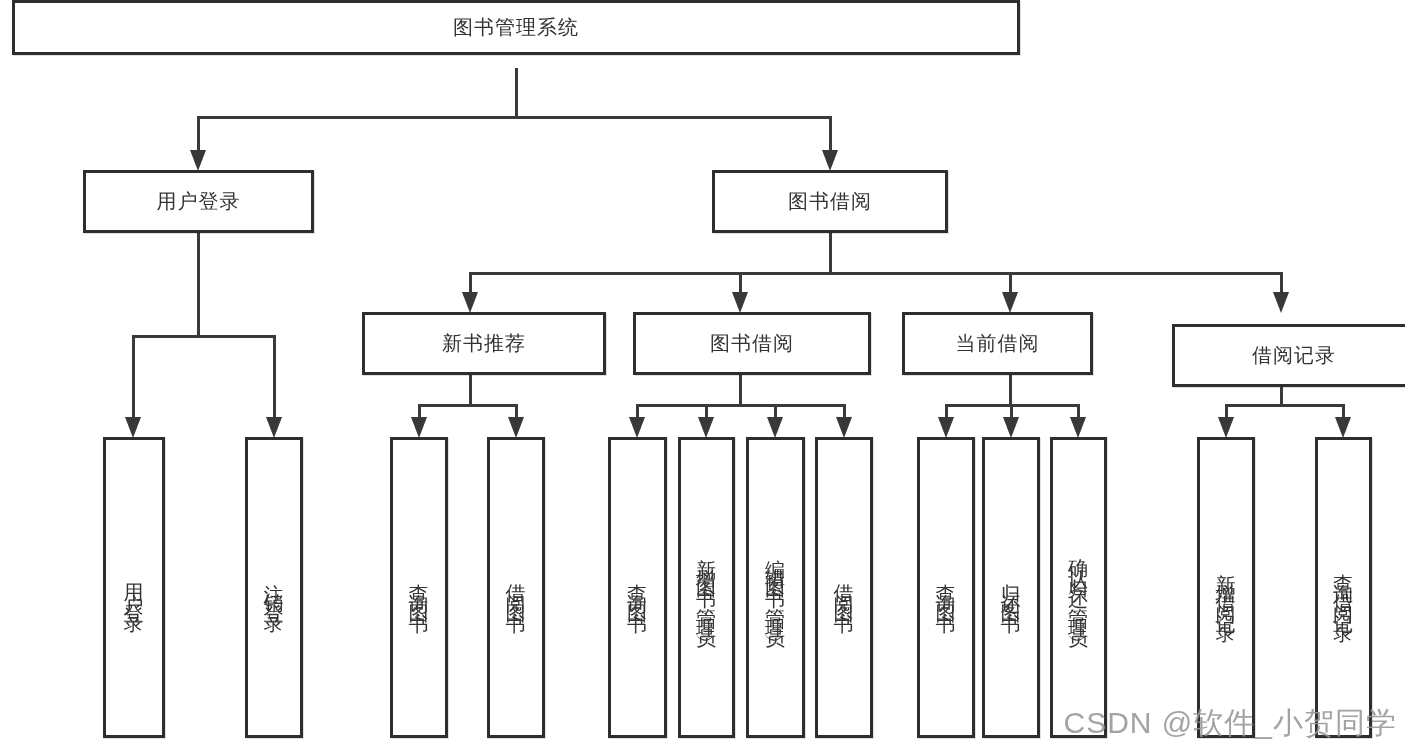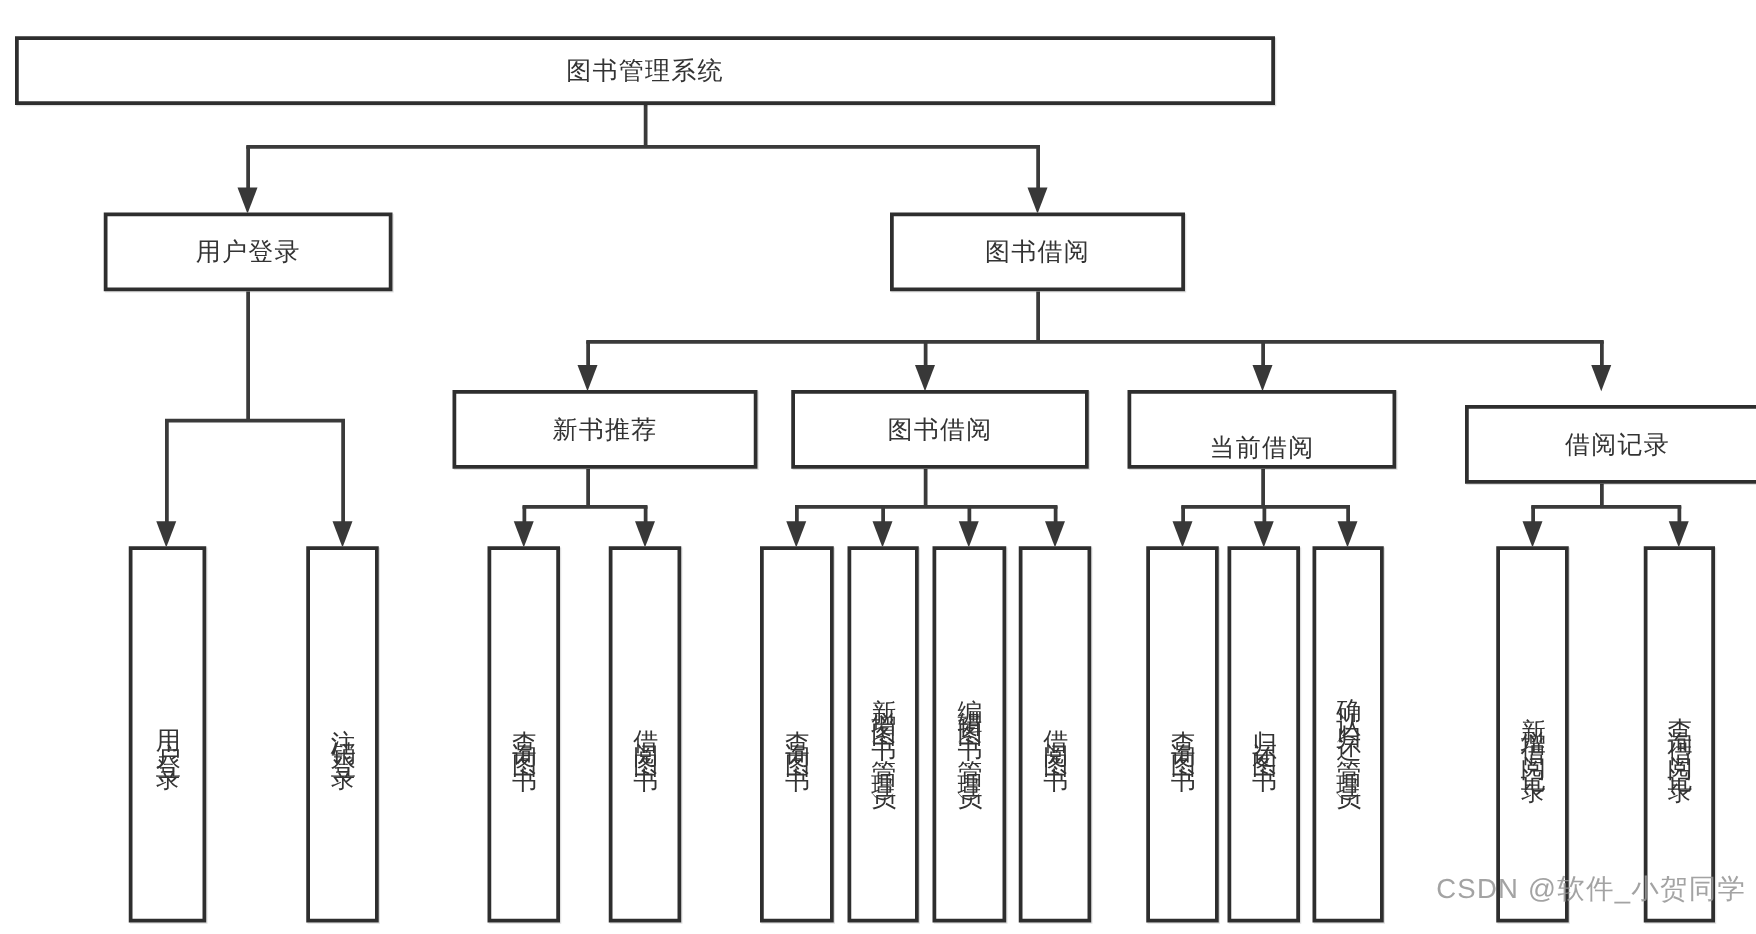--- a/index.html
+++ b/index.html
@@ -33,23 +33,23 @@
   .hline{position:absolute;height:3px;background:#3a3a3a;}
   .vline{position:absolute;width:3px;background:#3a3a3a;}
   .arrow{
     position:absolute;width:0;height:0;
     border-left:8px solid transparent;
     border-right:8px solid transparent;
     border-top:21px solid #383838;
   }
   .watermark{
     position:absolute;
-    right:8px;bottom:21px;
+    right:8px;bottom:3px;
     color:rgba(150,150,150,0.88);
-    font-size:22px;
+    font-size:30px;
     letter-spacing:1px;
     z-index:10;
   }
 </style>
 </head>
 <body>
 
 <div id="canvas">
 
   <div class="vline" style="left:514.5px;top:68px;height:50px;"></div>
@@ -104,38 +104,38 @@
   <div class="vline" style="left:1076.5px;top:405px;height:15px;"></div>
   <div class="arrow" style="left:1070px;top:417px;"></div>
 
   <div class="vline" style="left:1279.5px;top:375px;height:31px;"></div>
   <div class="hline" style="left:1224.5px;top:403.5px;width:120px;"></div>
   <div class="vline" style="left:1224.5px;top:405px;height:15px;"></div>
   <div class="arrow" style="left:1218px;top:417px;"></div>
   <div class="vline" style="left:1341.5px;top:405px;height:15px;"></div>
   <div class="arrow" style="left:1335px;top:417px;"></div>
 
-  <div class="box" style="left:12px;top:29px;width:1008px;height:55px;">
+  <div class="box" style="left:12px;top:0;width:1008px;height:55px;">
     <span>图书管理系统</span>
   </div>
 
   <div class="box" style="left:83px;top:170px;width:231px;height:63px;">
     <span>用户登录</span>
   </div>
   <div class="box" style="left:712px;top:170px;width:236px;height:63px;">
     <span>图书借阅</span>
   </div>
 
   <div class="box" style="left:362px;top:312px;width:244px;height:63px;">
     <span>新书推荐</span>
   </div>
   <div class="box" style="left:633px;top:312px;width:238px;height:63px;">
     <span>图书借阅</span>
   </div>
-  <div class="box" style="left:902px;top:312px;width:215px;height:63px;align-items:flex-end;">
+  <div class="box" style="left:902px;top:312px;width:191px;height:63px;">
     <span>当前借阅</span>
   </div>
   <div class="box" style="left:1172px;top:324px;width:244px;height:63px;">
     <span>借阅记录</span>
   </div>
 
   <div class="box vbox" style="left:103px;top:437px;width:62px;height:301px;">
     <span>用户登录</span>
   </div>
   <div class="box vbox" style="left:245px;top:437px;width:58px;height:301px;">

